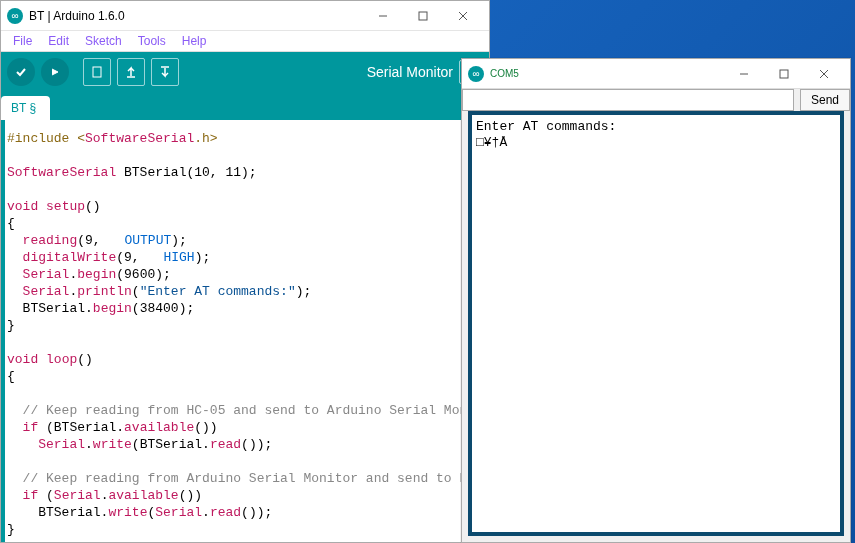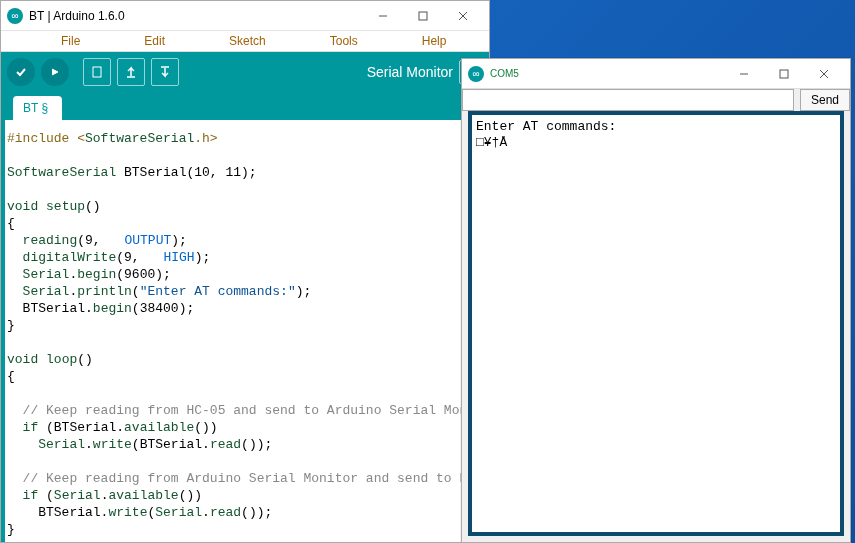--- a/index.html
+++ b/index.html
@@ -40,21 +40,21 @@
     color: #555;
   }
   .winbtn svg { width: 10px; height: 10px; }
 
   .menubar {
     height: 21px; background: #fff;
     display: flex; align-items: center;
     padding: 0 4px;
     border-bottom: 1px solid #ddd;
   }
-  .menuitem { padding: 4px 8px; color: #a16207; cursor: default; margin-left: 48px; }
+  .menuitem { padding: 4px 8px; color: #8b5cf6; cursor: default; }
 
   .toolbar {
     height: 40px; background: #00979d;
     display: flex; align-items: center;
     padding: 0 6px;
   }
   .tbtn {
     width: 28px; height: 28px; border-radius: 4px;
     background: #00838a;
     margin-right: 6px;
@@ -67,21 +67,20 @@
   .toolbar-spacer { flex: 1; }
   .serial-link { color: #ffffff; font-size: 14px; margin-right: 6px; }
   .serial-icon {
     width: 24px; height: 24px; border: 1px solid rgba(255,255,255,.6);
     border-radius: 2px; display: flex; align-items: center; justify-content: center;
   }
 
   .tabbar {
     height: 28px; background: #00979d;
     display: flex; align-items: end;
-    padding-left: 12px;
   }
   .tab {
     background: #fff; color: #00979d;
     padding: 5px 14px 5px 10px;
     border-radius: 4px 4px 0 0;
     font-size: 12px;
     border-bottom: none;
   }
   .tabbar-right {
     margin-left: auto; color: #fff; padding: 0 10px 6px;
@@ -90,21 +89,21 @@
   .editor {
     flex: 1; background: #fff;
     font-family: Consolas, "Courier New", monospace;
     font-size: 13px; line-height: 17px;
     padding: 10px 4px 10px 0;
     white-space: pre; color: #000;
     overflow: hidden;
     border-left: 4px solid #00979d;
     padding-left: 2px;
   }
-  .editor .orange   { color: #14532d; }
+  .editor .orange   { color: #be185d; }
   .editor .blue     { color: #0066cc; margin-left: 16px; }
   .editor .darkblue { color: #0b5394; }
   .editor .gray     { color: #888888; }
   .editor .brown    { color: #8b6914; }
 
   
   .serialwin {
     position: absolute; left: 461px; top: 58px;
     width: 390px; height: 485px;
     background: #f0f0f0;

